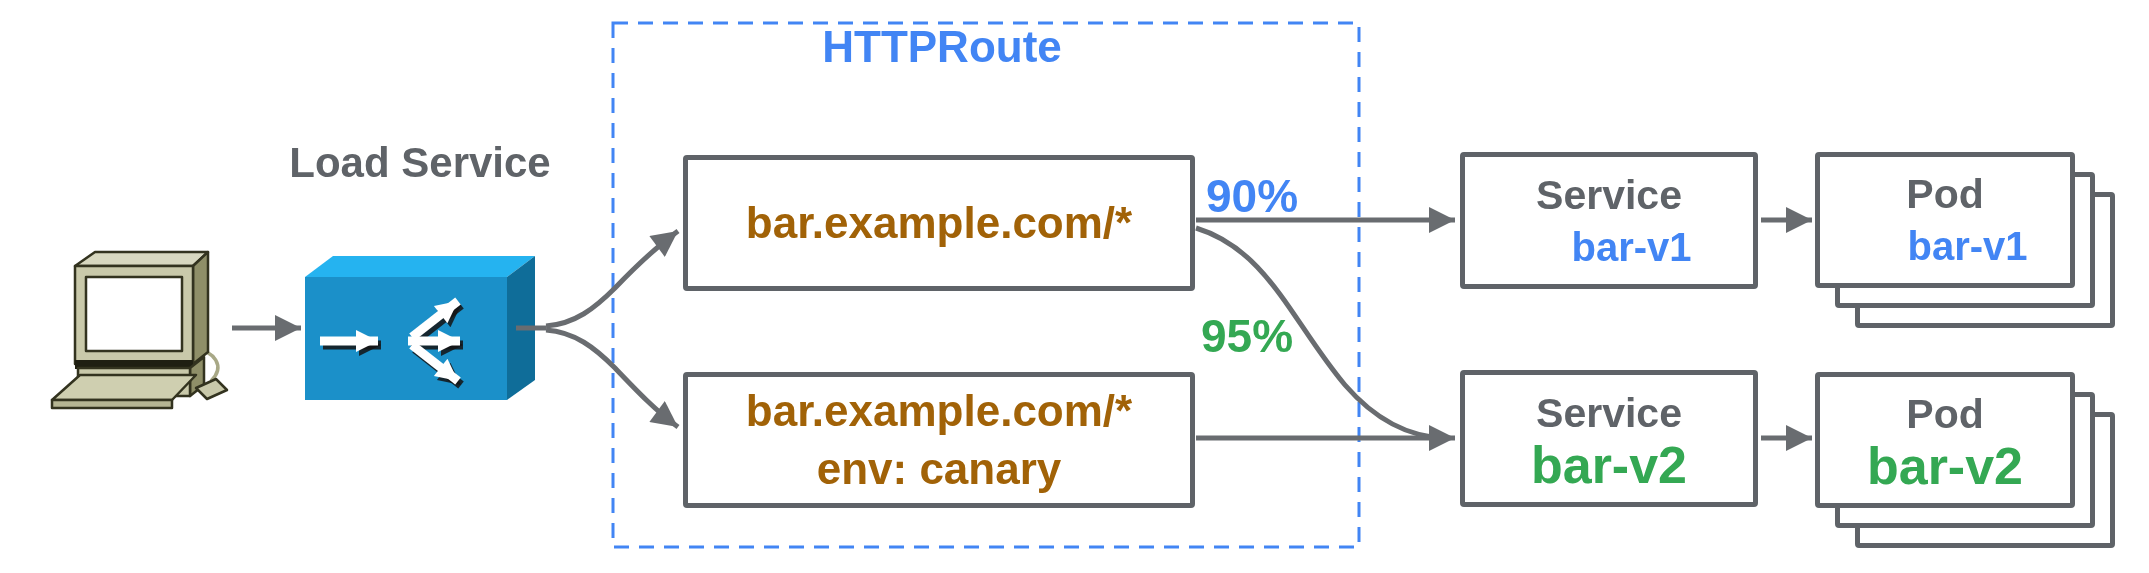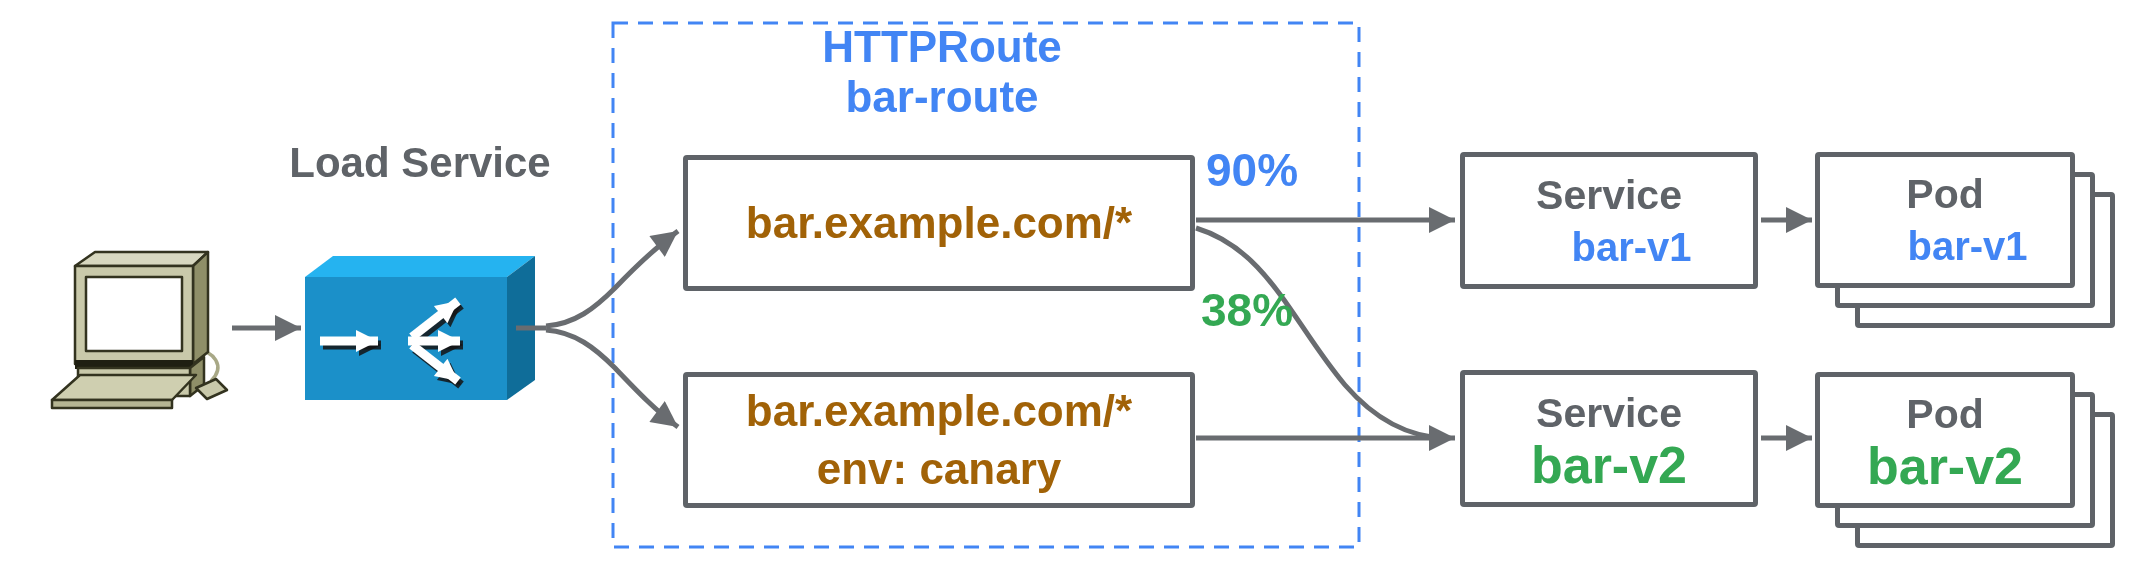--- a/index.html
+++ b/index.html
@@ -31,21 +31,21 @@
   .lb-label{
     position:absolute;left:260px;top:140px;width:320px;
     text-align:center;font-size:42px;line-height:46px;color:#5f6368;
   }
   .httproute-title{
     position:absolute;left:742px;top:22px;width:400px;
     text-align:center;font-size:44px;line-height:50px;color:#4285f4;
   }
   .weight{
     position:absolute;width:140px;text-align:left;
-    font-size:46px;line-height:48px;
+    font-size:46px;line-height:48px;margin-top:26px;
   }
   .weight-90{left:1206px;top:146px;color:#4285f4;}
   .weight-10{left:1201px;top:286px;color:#34a853;}
   .pod-stack{position:absolute;width:305px;height:180px;}
   .pod-card{
     position:absolute;
     box-sizing:border-box;
     width:260px;height:136px;
     background:#ffffff;
     border:5px solid #5f6368;
@@ -123,34 +123,33 @@
     <line x1="1196" y1="438" x2="1455" y2="438" stroke="#696c70" stroke-width="5" marker-end="url(#mGray)"></line>
 
     <line x1="1761" y1="220" x2="1812" y2="220" stroke="#696c70" stroke-width="5" marker-end="url(#mGray)"></line>
     <line x1="1761" y1="438" x2="1812" y2="438" stroke="#696c70" stroke-width="5" marker-end="url(#mGray)"></line>
   </svg>
 
   <div class="lb-label">Load Service</div>
 
   <div class="httproute-title">
     <div>HTTPRoute</div>
-    <div>bar-route</div>
   </div>
 
   <div class="node" style="left:683px;top:155px;width:512px;height:136px;">
     <div class="route-text">bar.example.com/*</div>
   </div>
 
   <div class="node" style="left:683px;top:372px;width:512px;height:136px;">
     <div class="route-text">bar.example.com/*</div>
     <div class="route-text">env: canary</div>
   </div>
 
   <div class="weight weight-90">90%</div>
-  <div class="weight weight-10">38%</div>
+  <div class="weight weight-10">95%</div>
 
   <div class="node" style="left:1460px;top:152px;width:298px;height:137px;">
     <div class="kind-text">Service</div>
     <div class="name-blue">bar-v1</div>
   </div>
 
   <div class="node" style="left:1460px;top:370px;width:298px;height:137px;">
     <div class="kind-text">Service</div>
     <div class="name-green">bar-v2</div>
   </div>

